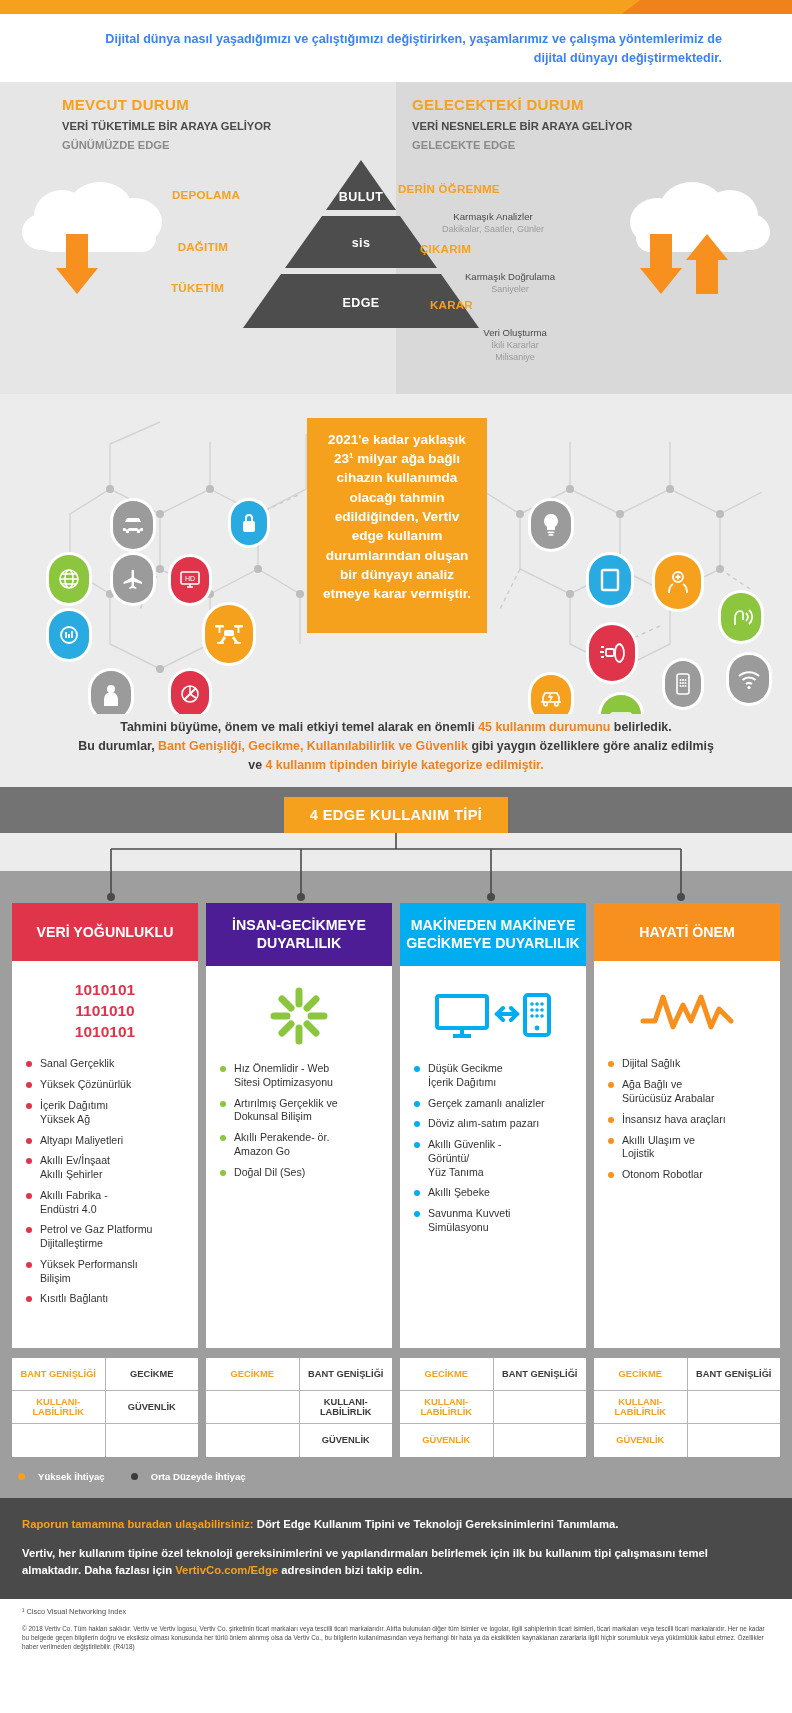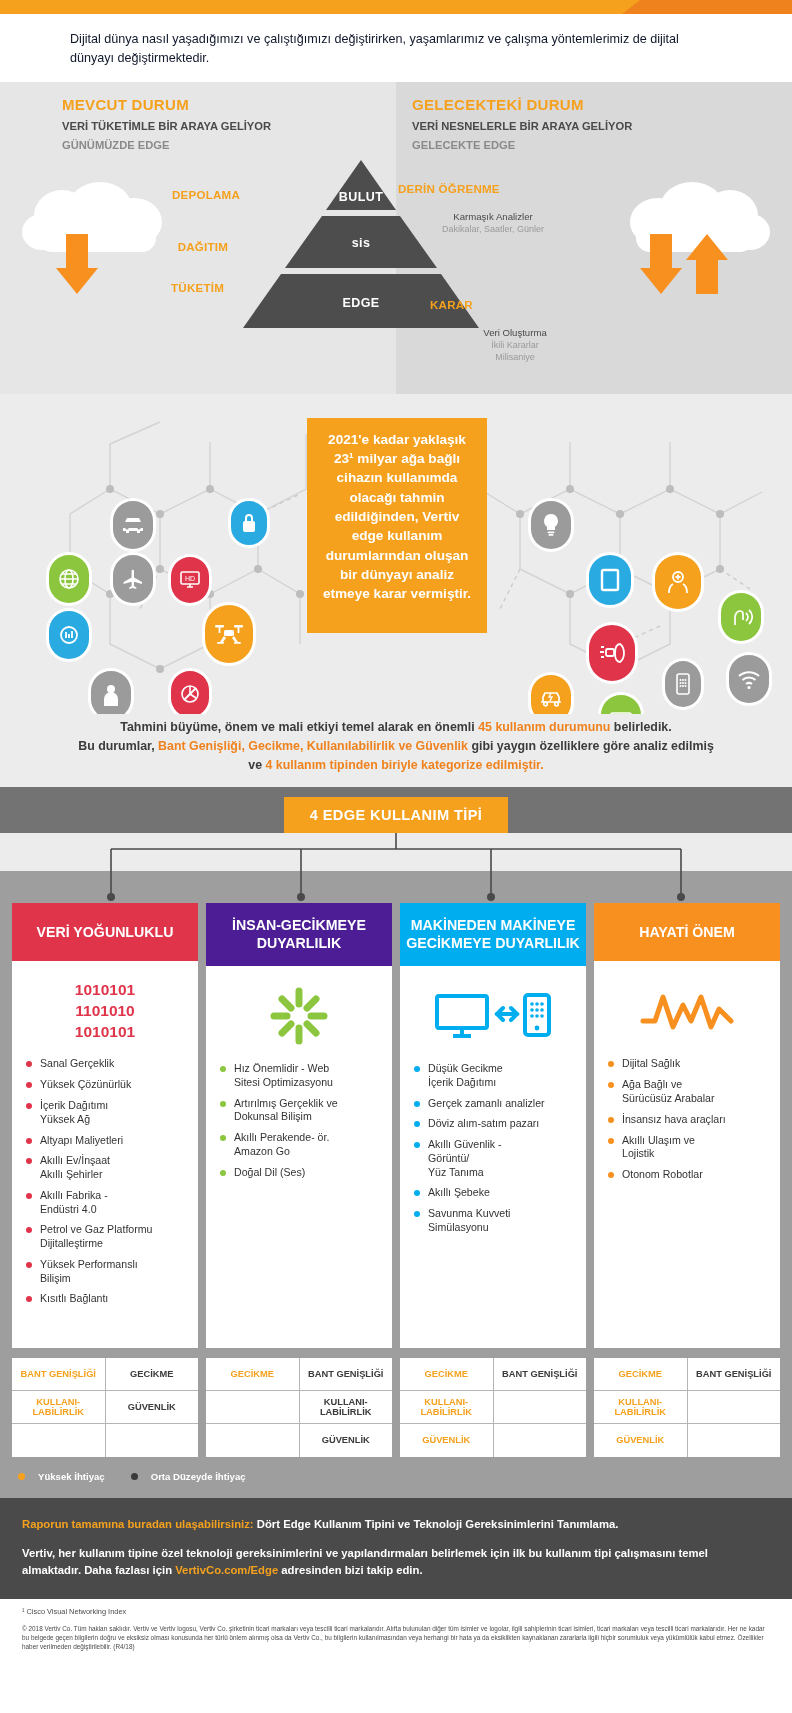--- a/index.html
+++ b/index.html
@@ -42,22 +42,22 @@
   .orange-bar { height: 14px; background: #f5a11e; position: relative; overflow: hidden; }
   .orange-bar::after {
     content: ""; position: absolute; right: 0; top: 0; height: 14px; width: 170px;
     background: #f0821e;
     clip-path: polygon(18px 0, 100% 0, 100% 100%, 0 100%);
   }
 
   
   .intro {
     background: #ffffff; padding: 16px 70px 14px;
-    text-align: left; color: #0f172a;
-    font-size: 12.6px; font-weight: normal; line-height: 1.5;
+    text-align: right; color: #3b82f6;
+    font-size: 12.6px; font-weight: bold; line-height: 1.5;
   }
 
   
   .pyr-block { position: relative; height: 312px; display: flex; }
   .pyr-left  { width: 396px; background: #e6e6e6; }
   .pyr-right { width: 396px; background: #d9d9d9; }
   .pyr-overlay { position: absolute; inset: 0; }
 
   .state-head { position: absolute; }
   .state-head .st-title { color: #f5a11e; font-size: 15px; font-weight: bold; letter-spacing: .3px; }
@@ -252,20 +252,25 @@
         <div class="sl-t">DAĞITIM</div>
       </div>
       <div class="side-lbl" style="left:114px; top:199px; width:110px;">
         <div class="sl-t">TÜKETİM</div>
       </div>
 
       <div class="side-lbl-r" style="left:398px; top:100px; width:190px;">
         <div class="sl-t" style="text-align:left;">DERİN ÖĞRENME</div>
         <div class="sl-1">Karmaşık Analizler</div>
         <div class="sl-2">Dakikalar, Saatler, Günler</div>
+      </div>
+      <div class="side-lbl-r" style="left:420px; top:160px; width:180px;">
+        <div class="sl-t" style="text-align:left;">ÇIKARIM</div>
+        <div class="sl-1">Karmaşık Doğrulama</div>
+        <div class="sl-2">Saniyeler</div>
       </div>
       <div class="side-lbl-r" style="left:430px; top:216px; width:170px;">
         <div class="sl-t" style="text-align:left;">KARAR</div>
         <div class="sl-1">Veri Oluşturma</div>
         <div class="sl-2">İkili Kararlar</div>
         <div class="sl-2">Milisaniye</div>
       </div>
 
     </div>
   </div>

